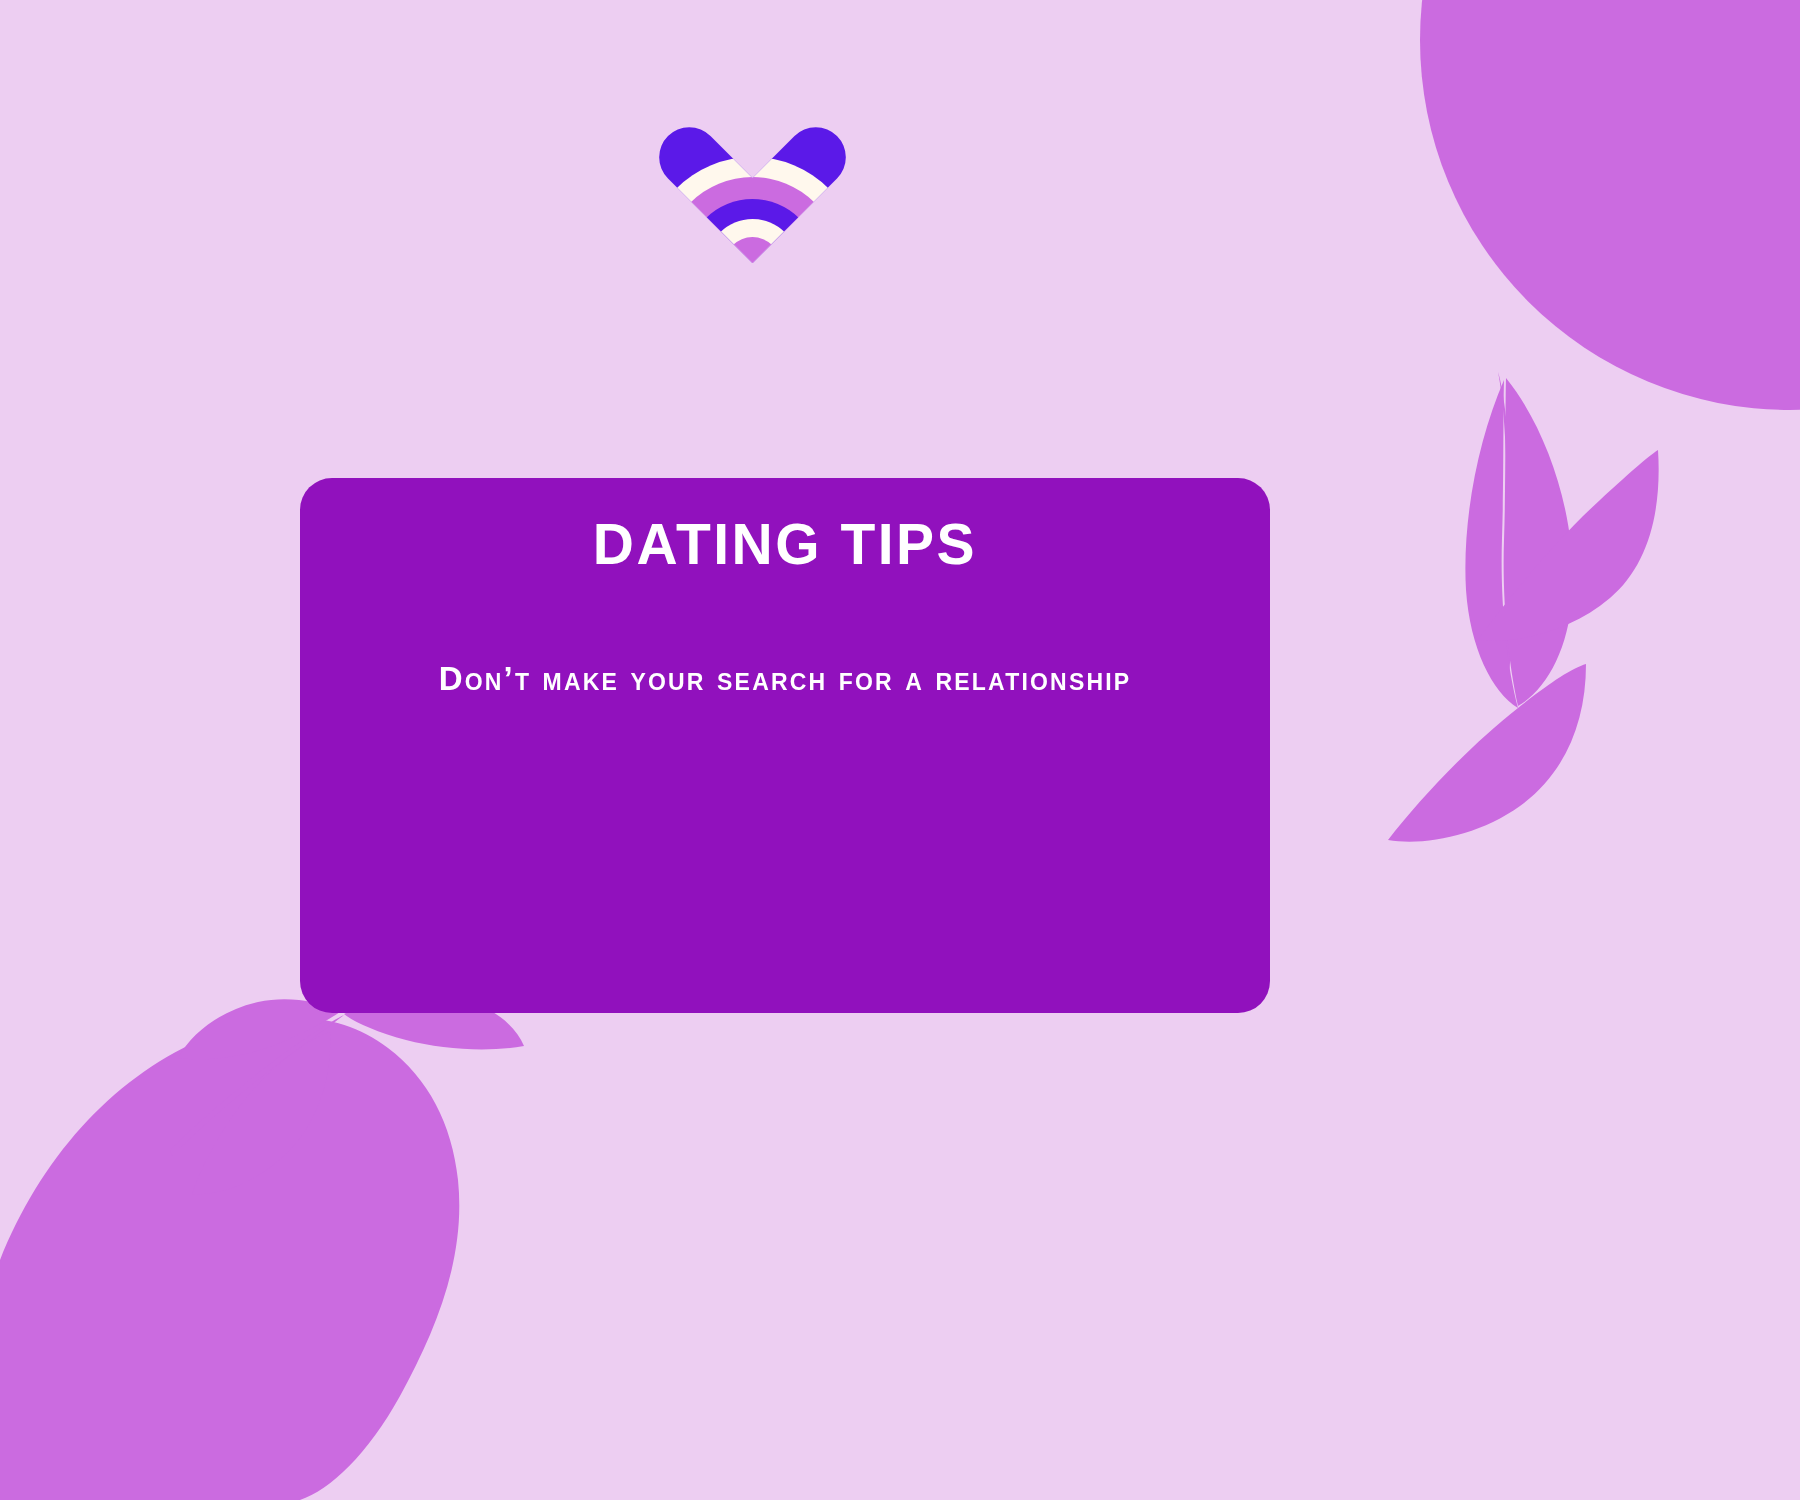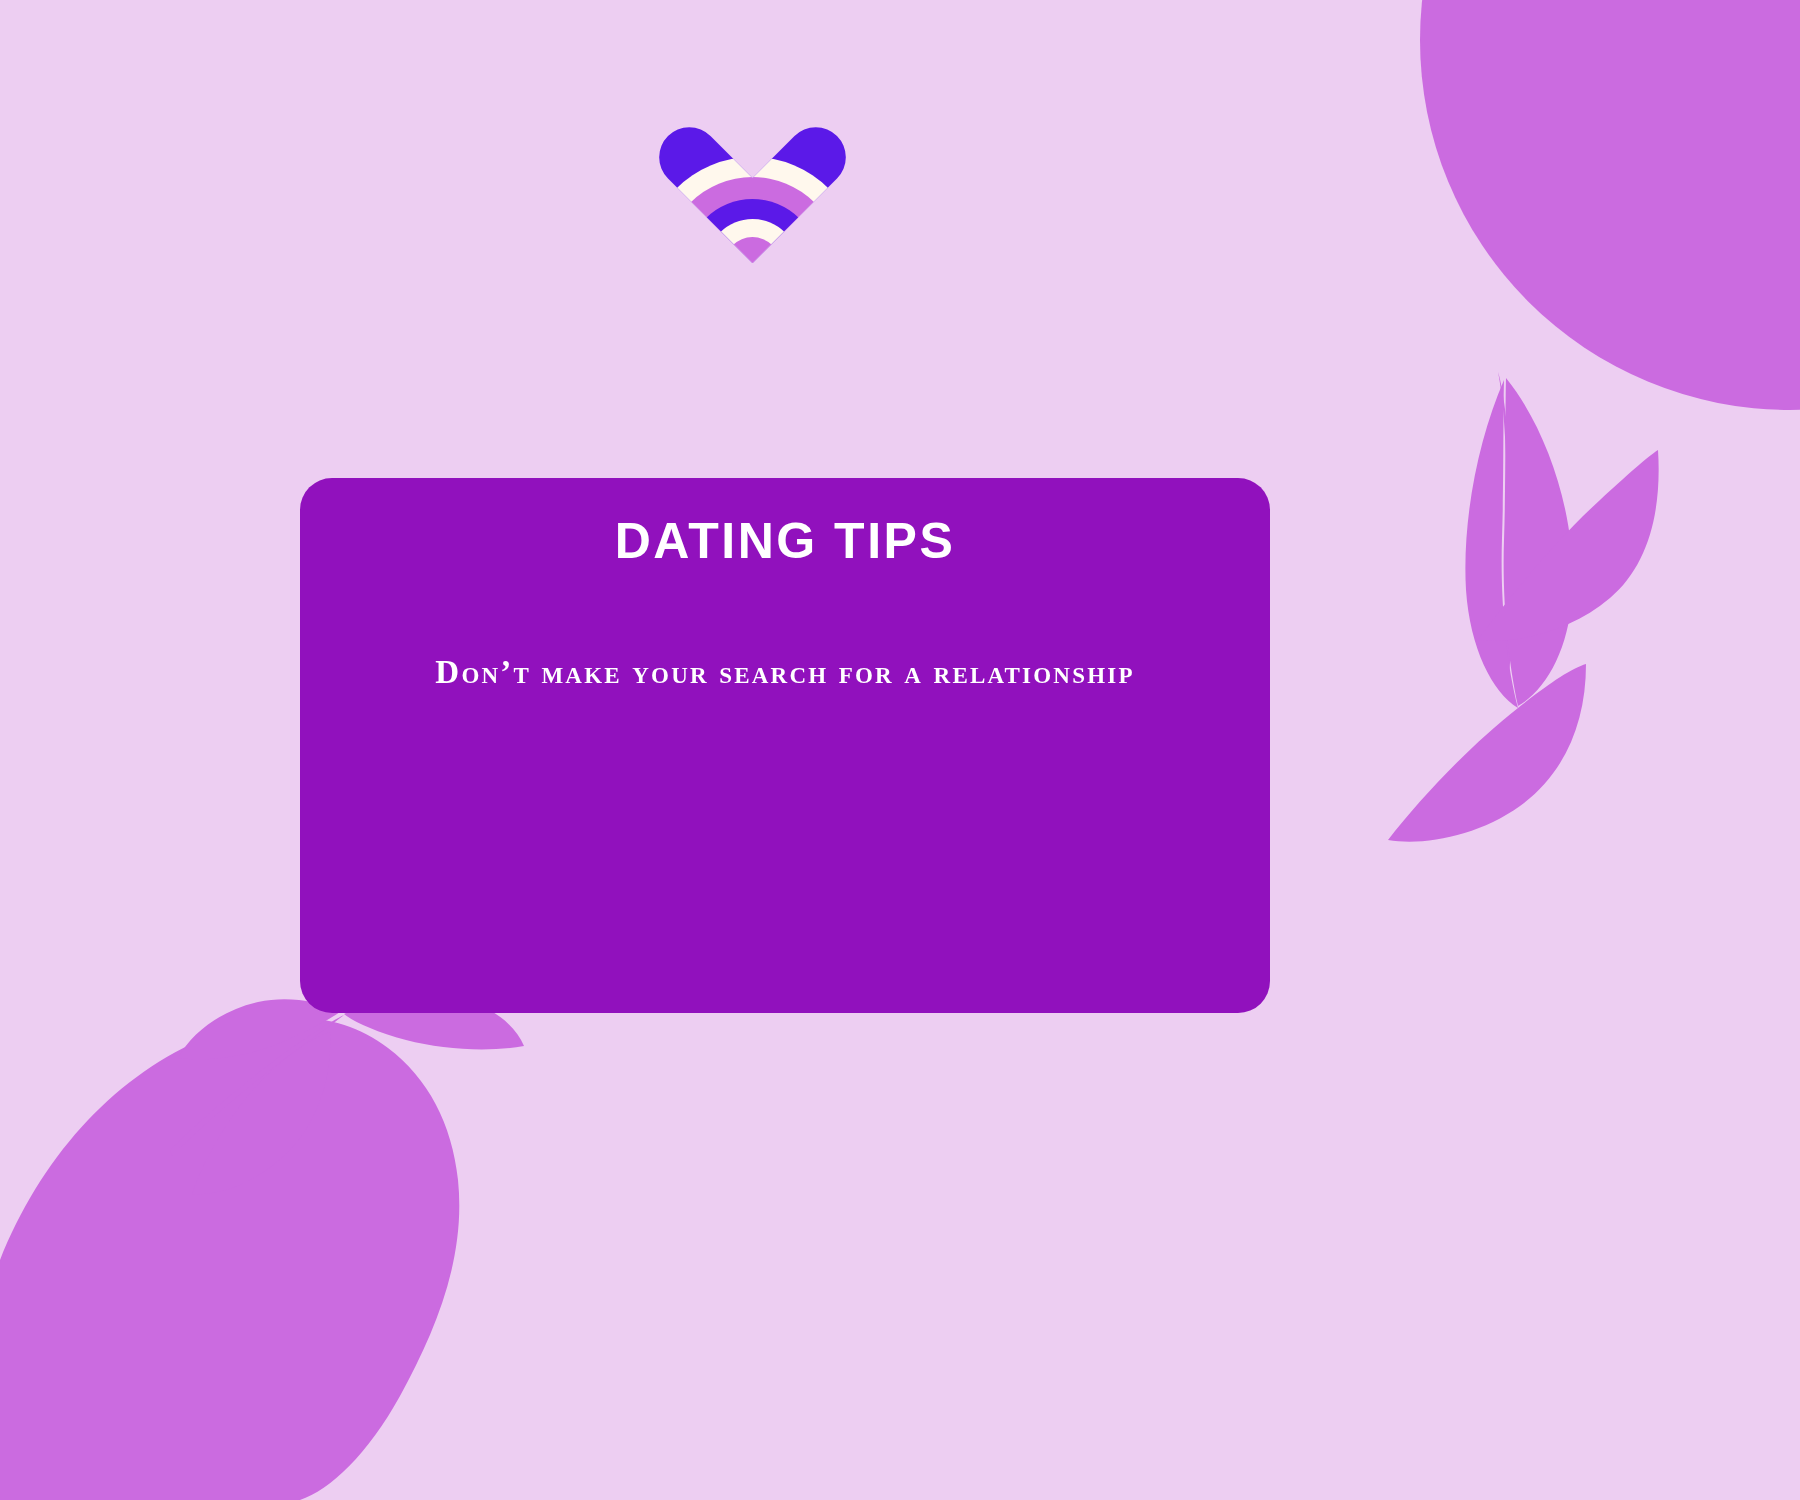--- a/index.html
+++ b/index.html
@@ -64,32 +64,32 @@
     padding: 38px 60px 0 60px;
     text-align: center;
   }
 
   .card-title {
     margin: 0;
     padding: 0;
     color: #FFFFFF;
     font-family: "Liberation Sans", sans-serif;
     font-weight: bold;
-    font-size: 50px;
+    font-size: 57px;
     line-height: 1.0;
     letter-spacing: 2.5px;
     text-transform: uppercase;
     white-space: nowrap;
   }
 
   .card-body {
     margin: 0;
     padding: 0;
     color: #FFFFFF;
-    font-family: Liberation Serif, serif;
+    font-family: Liberation Sans, sans-serif;
     font-weight: bold;
     font-size: 33px;
     line-height: 1.95;
     letter-spacing: 2.2px;
     font-variant: small-caps;
     max-width: 900px;
     margin-left: auto;
     margin-right: auto;
   }
   .card-body-spacer {

